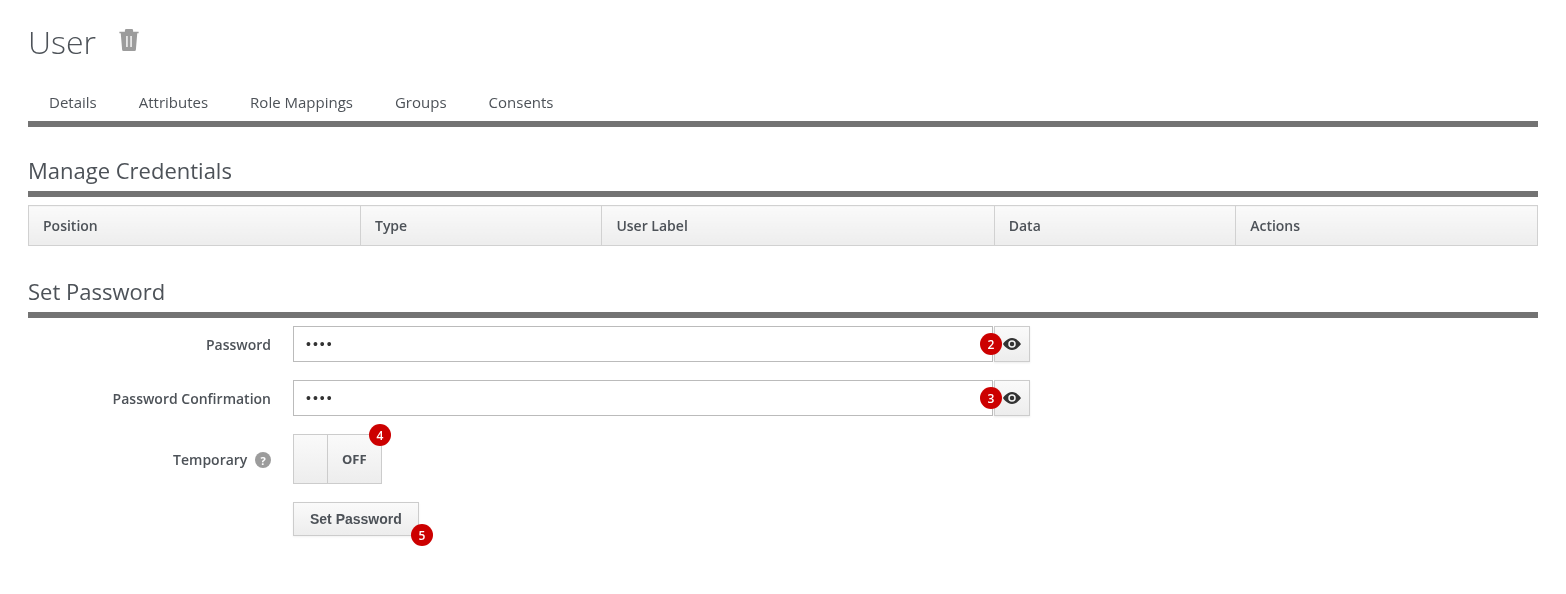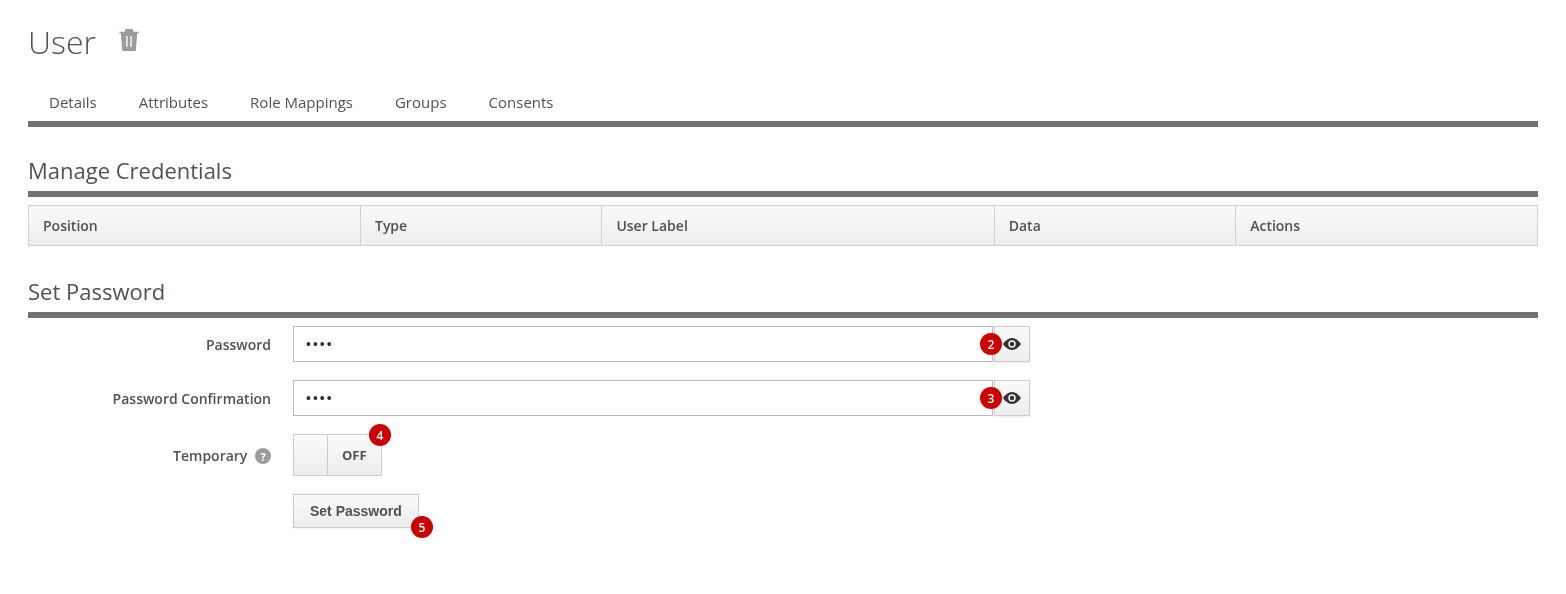--- a/index.html
+++ b/index.html
@@ -138,21 +138,21 @@
       font-weight: bold;
       align-items: center;
       justify-content: center;
       margin-left: 4px;
       cursor: help;
     }
     .toggle {
       display: flex;
       border: 1px solid #ccc;
       background: linear-gradient(#fafafa, #ededed);
-      height: 42px;
+      height: 50px;
       cursor: pointer;
     }
     .toggle-empty {
       width: 34px;
       border-right: 1px solid #ccc;
     }
     .toggle-label {
       padding: 0 14px;
       display: flex;
       align-items: center;

